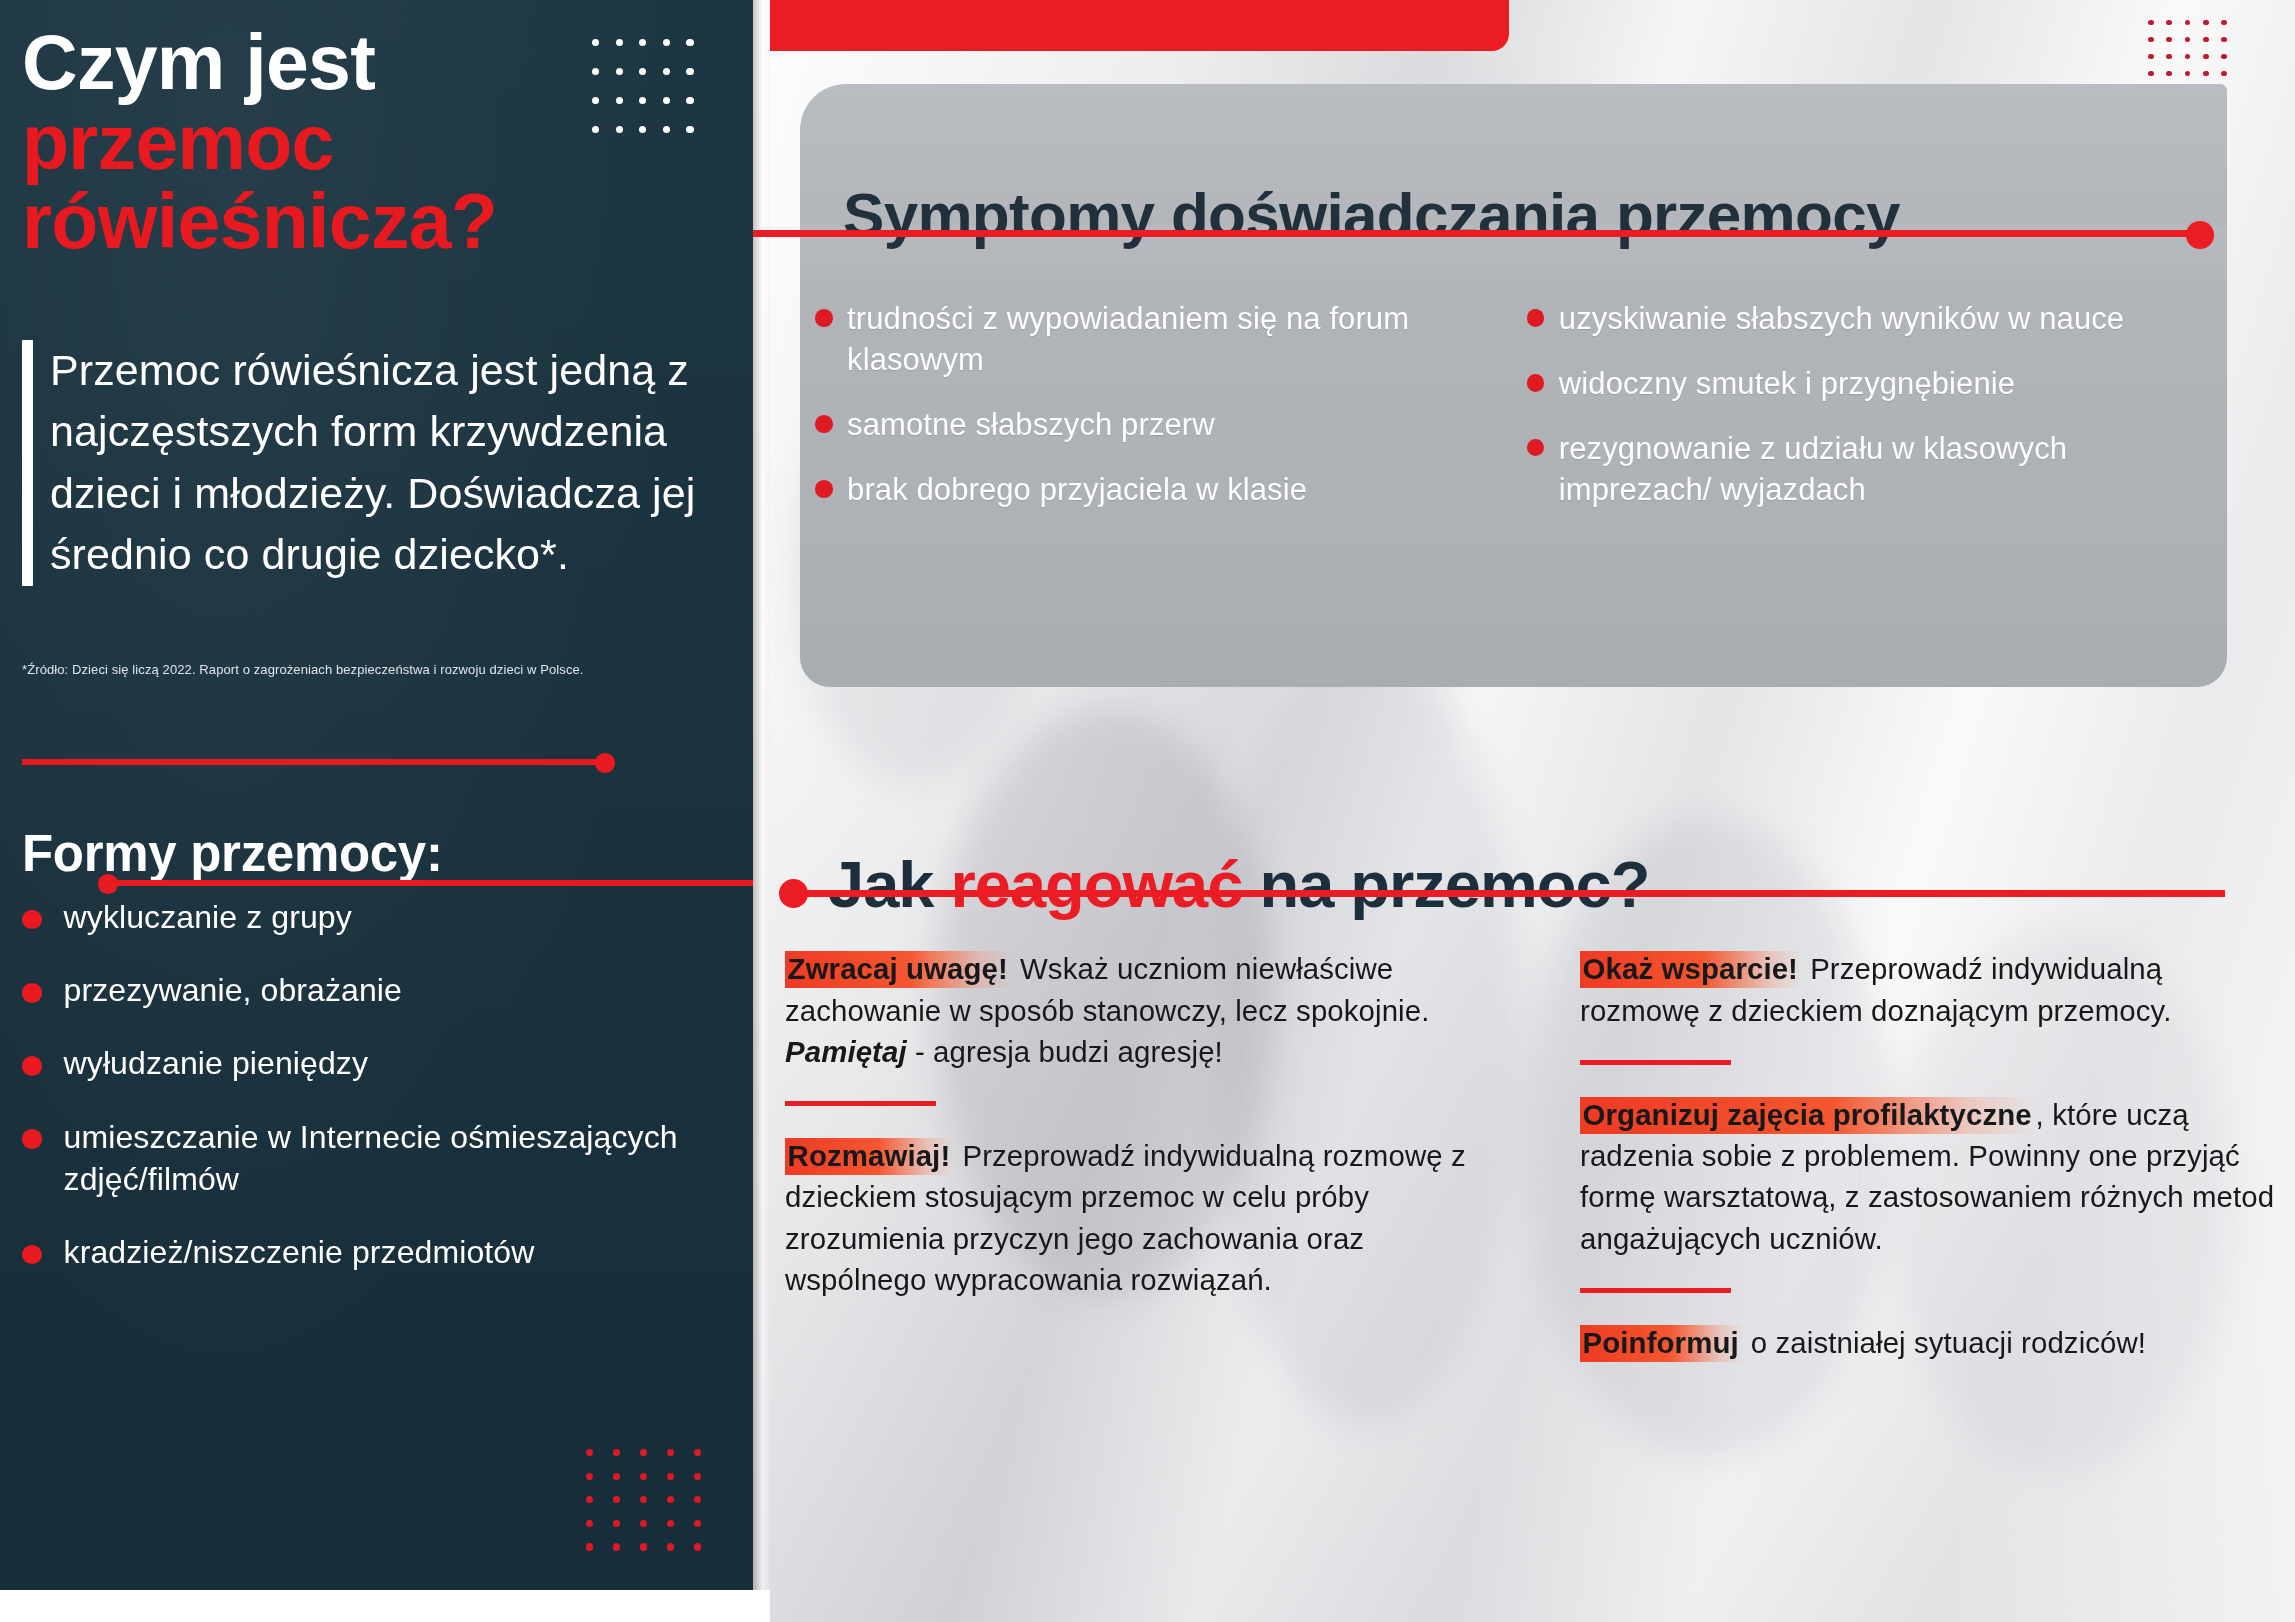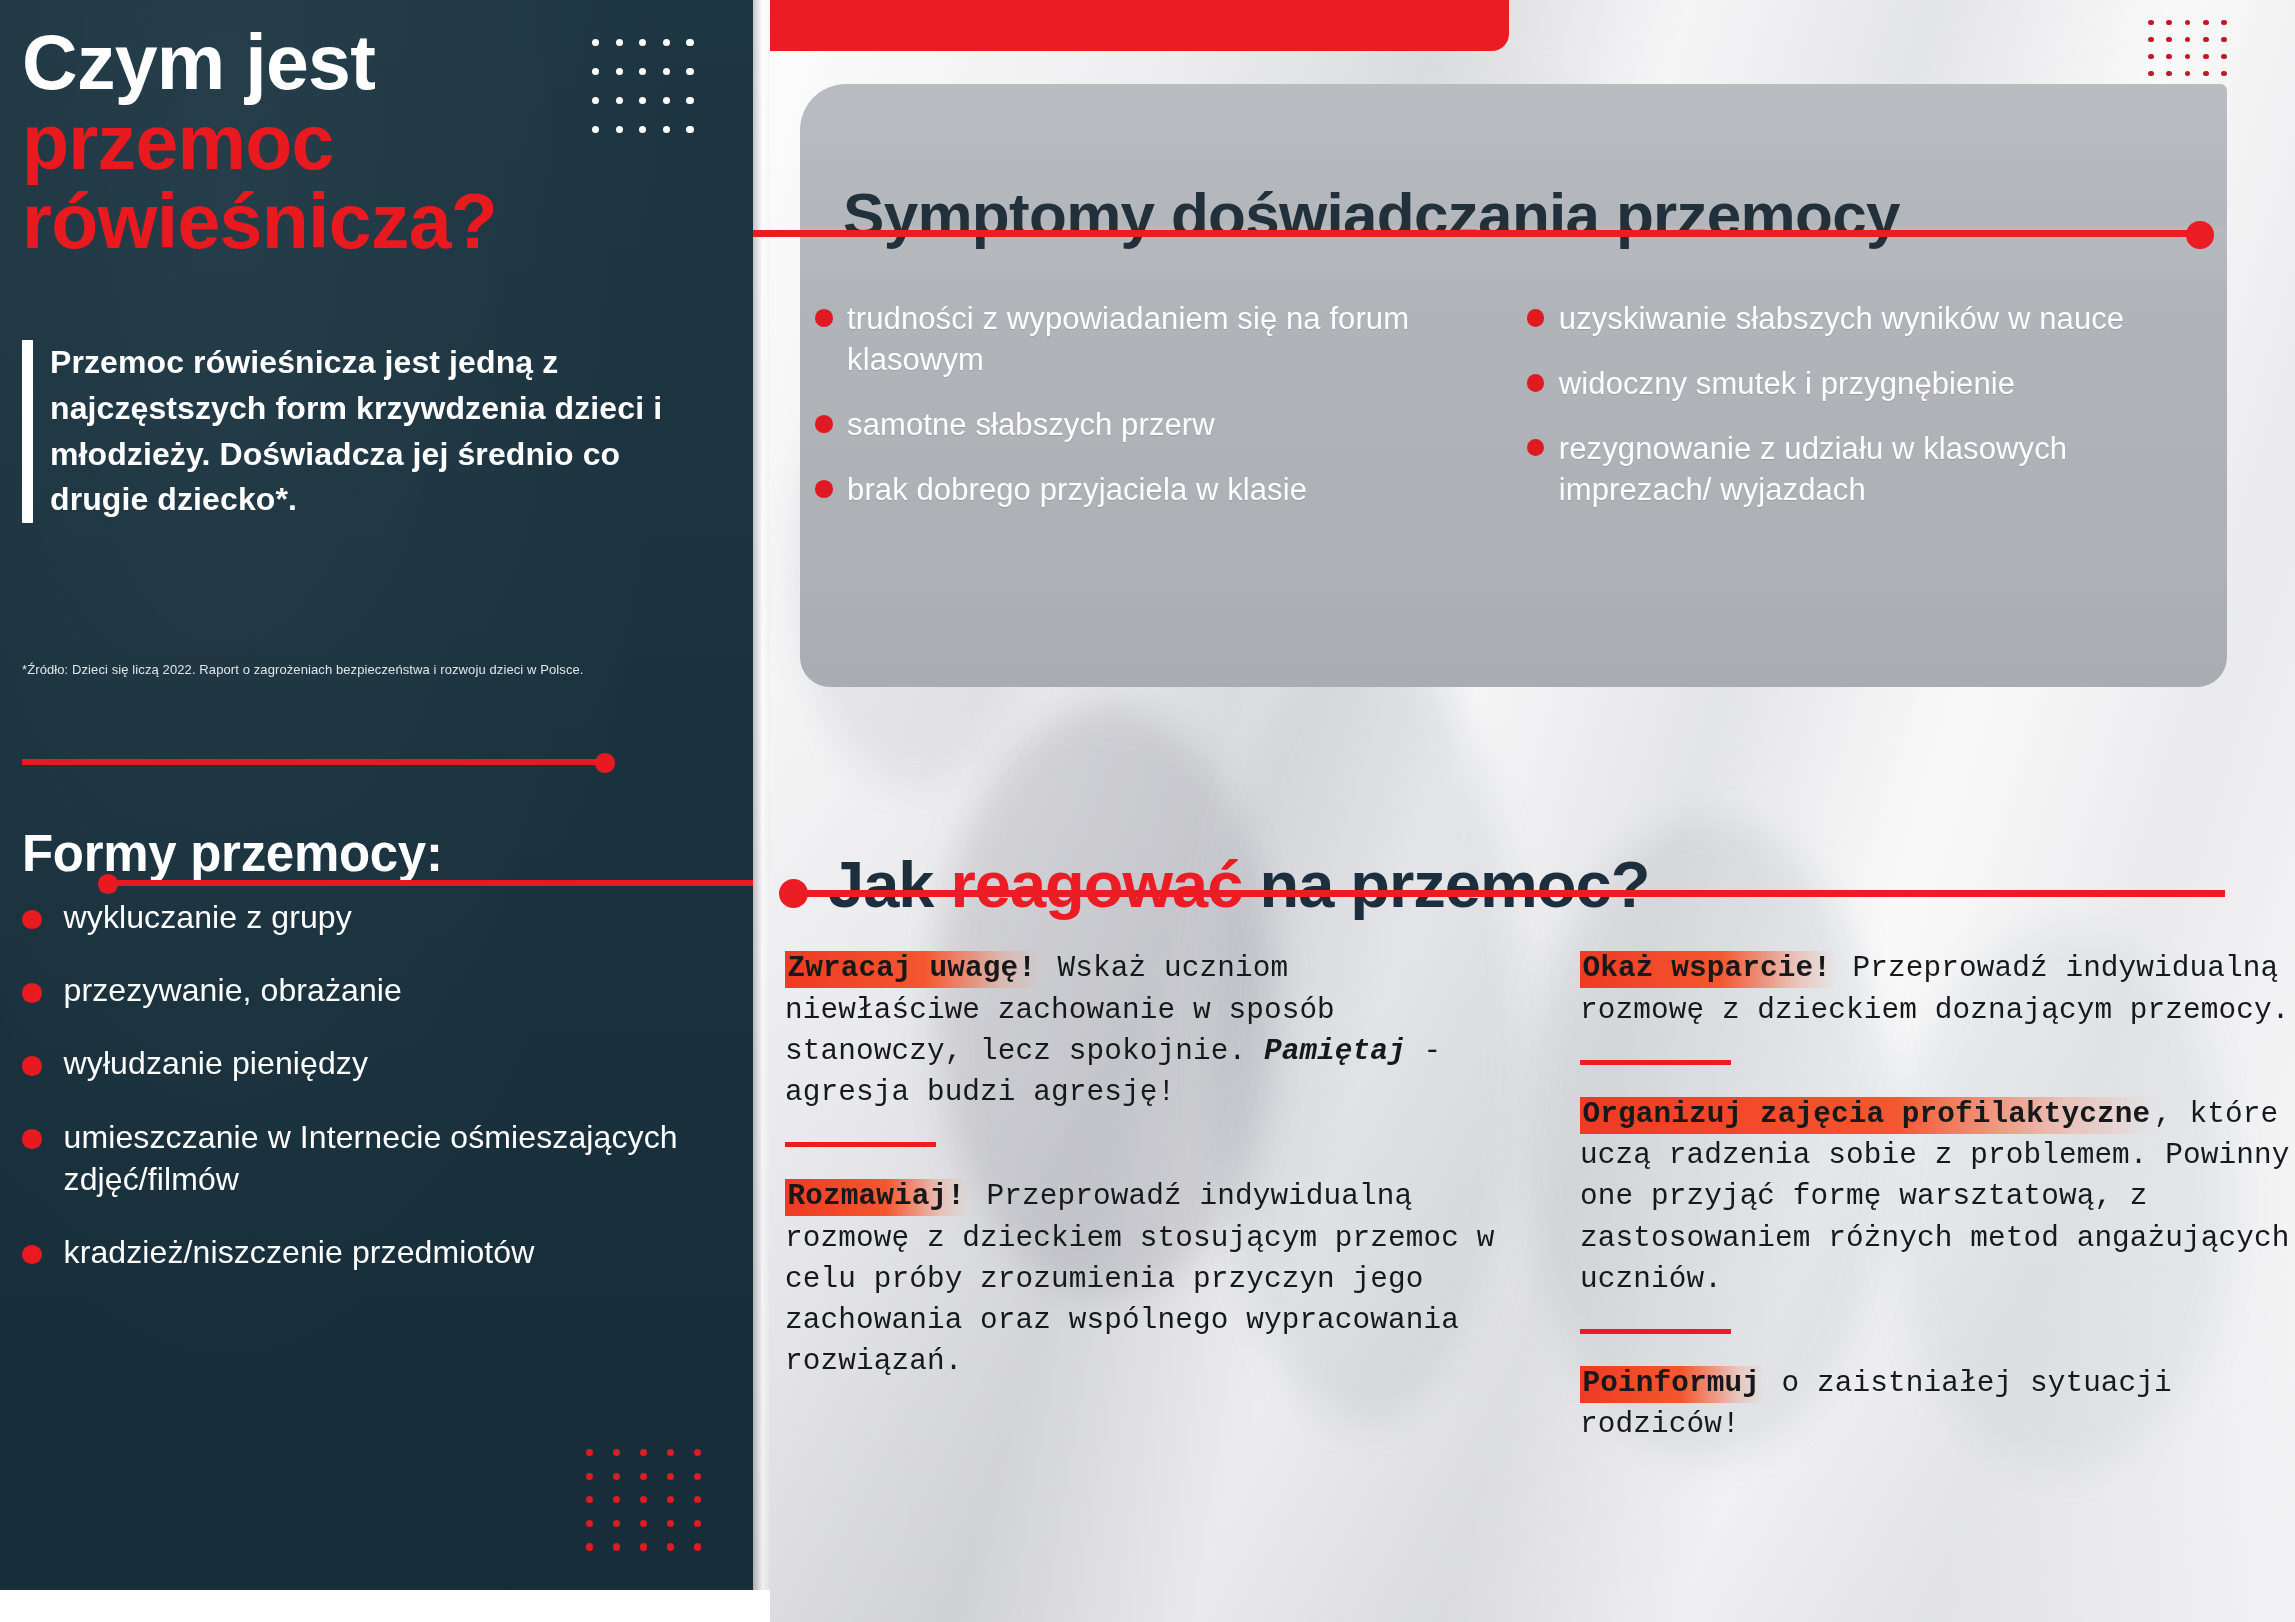--- a/index.html
+++ b/index.html
@@ -44,21 +44,21 @@
   .title .l1{display:block;color:#ffffff;font-size:77px;}
   .title .l2{display:block;color:#e8191f;font-size:77px;}
   .title .l3{display:block;color:#e8191f;font-size:77px;}
 
   .dots-grid{position:absolute;display:grid;}
   .dots-grid i{display:block;border-radius:50%;}
 
   .lead-wrap{position:absolute;left:22px;top:340px;width:687px;display:flex;gap:17px;}
   .lead-bar{width:11px;flex:0 0 11px;background:#ffffff;border-radius:0.7px;}
   .lead-text{
-    color:#ffffff;font-size:32px;line-height:1.43;font-weight:700;letter-spacing:0.1px;
+    color:#ffffff;font-size:43px;line-height:1.43;font-weight:400;letter-spacing:0.1px;
   }
   .source-note{
     position:absolute;left:22px;top:661px;width:667px;
     color:#dfe6ea;font-size:13px;line-height:1.42;letter-spacing:0.1px;
   }
 
   .rule-red{position:absolute;height:5.9px;background:#e8191f;}
   .rule-dot{position:absolute;width:19.6px;height:19.6px;border-radius:50%;background:#e8191f;}
 
   .section-h{
@@ -113,21 +113,21 @@
   
   .react-title{
     position:absolute;left:828px;top:793px;
     font-size:65px;font-weight:bold;letter-spacing:-1px;white-space:nowrap;color:#1d2f3d;
   }
   .react-title .hl{color:#ec1c24;}
   .react-rule{position:absolute;left:795px;top:890px;width:1430px;height:7.2px;background:#ec1c24;}
   .react-rule-dot{position:absolute;left:779px;top:879px;width:29px;height:29px;border-radius:50%;background:#ec1c24;}
 
   .advice-cols{position:absolute;left:785px;top:919px;width:1505px;display:flex;gap:85px;}
-  .advice-col{width:710px;font-family:Liberation Mono, monospace;}
+  .advice-col{width:710px;}
   .advice-block{margin-bottom:19.6px;position:relative;}
   .advice-text{
     color:#16181a;font-size:29.4px;line-height:1.40;letter-spacing:0.1px;
   }
   .advice-text .lead{
     font-weight:bold;
     background-image:linear-gradient(90deg,#f03822 0%,#f4542f 45%,#f8apar 60%,rgba(255,255,255,0) 100%);
     background-image:linear-gradient(90deg,#ef3a24 0%,#f4572f 55%,rgba(248,140,110,.35) 85%,rgba(255,255,255,0) 100%);
     box-decoration-break:clone;-webkit-box-decoration-break:clone;
     padding:1.3px 3.9px 2.6px 2.6px;

